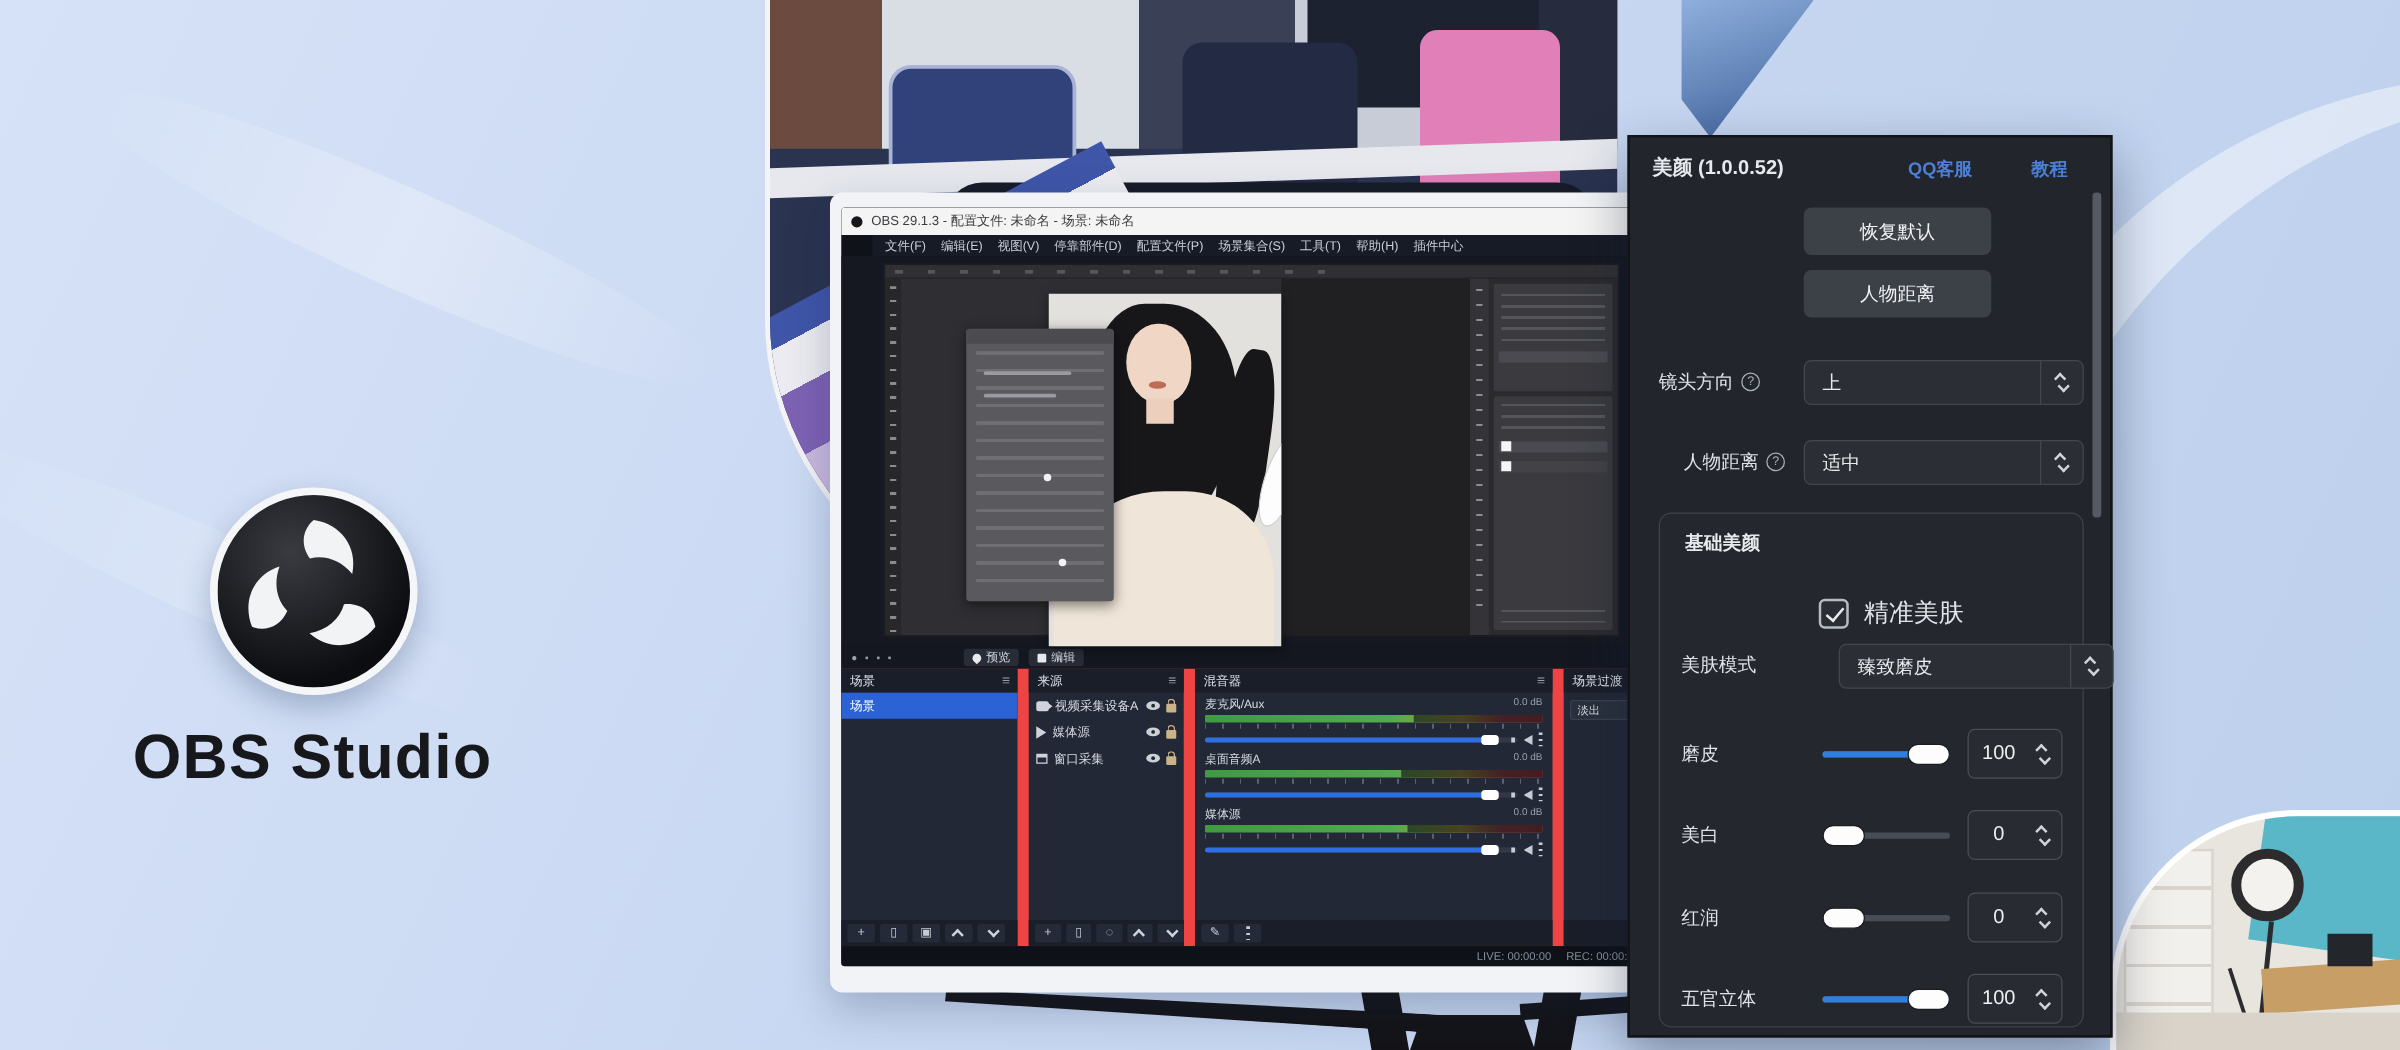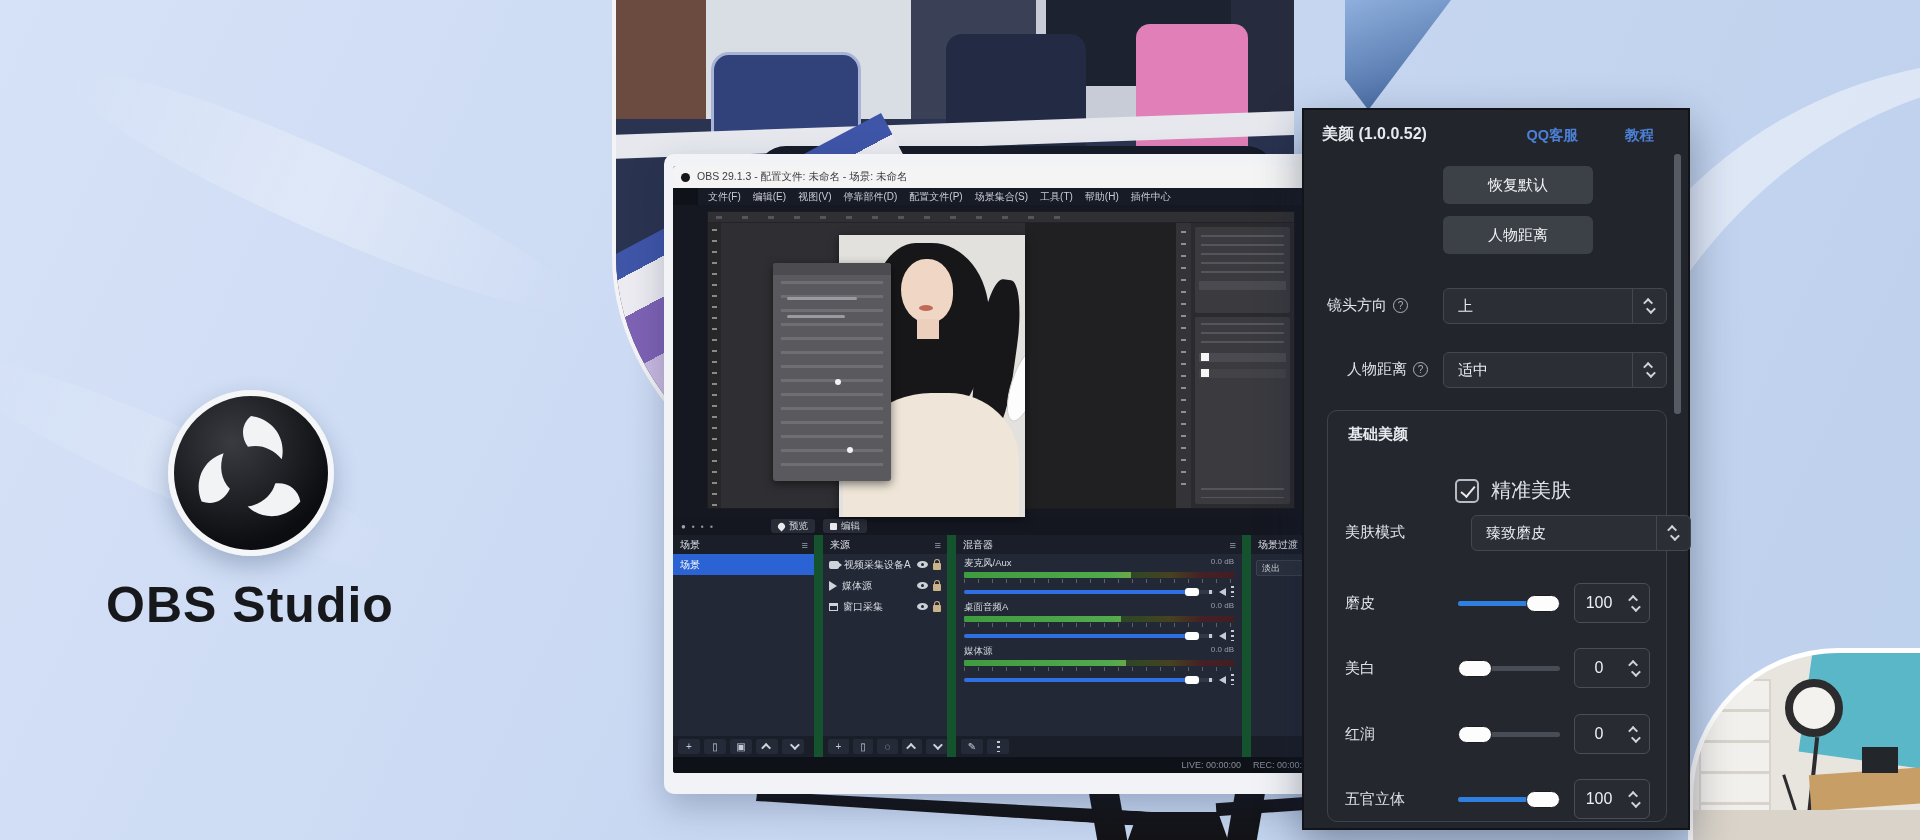--- a/index.html
+++ b/index.html
@@ -41,21 +41,21 @@
   #obs-titlebar .dot{width:9px;height:9px;border-radius:50%;background:#15151a;}
   #obs-titlebar span{font-size:10.5px;color:#3c3c40;white-space:nowrap;overflow:hidden;}
   #obs-menubar{height:17px;background:#171b25;display:flex;align-items:center;gap:12px;padding:0 10px;flex:0 0 auto;margin-left:25px;}
   #obs-menubar span{font-size:10px;color:#c8cdd6;white-space:nowrap;}
   #obs-preview{flex:1 1 auto;background:#151820;position:relative;}
   #obs-btnrow{height:18px;background:#141720;display:flex;align-items:center;gap:8px;padding:0 8px;flex:0 0 auto;}
   .mini-glyphs{font-size:8px;color:#9aa3b2;letter-spacing:2px;}
   .pv-btn{height:14px;background:#272c37;border-radius:3px;display:flex;align-items:center;gap:4px;
     padding:0 7px;font-size:9.5px;color:#d5d9e0;}
   .pv-btn .pin{width:7px;height:7px;border-radius:50% 50% 50% 0;background:#e8eaee;transform:rotate(-45deg);}
-  #obs-docks{height:222px;background:#14532d;display:flex;gap:9px;flex:0 0 auto;}
+  #obs-docks{height:222px;background:#ef4444;display:flex;gap:9px;flex:0 0 auto;}
   .dock{display:flex;flex-direction:column;background:#232836;}
   .dock-h{height:19px;background:#1a1e29;display:flex;align-items:center;flex:0 0 auto;}
   .dock-h .t{font-size:10px;color:#dde1e8;padding-left:7px;flex:1;white-space:nowrap;overflow:hidden;}
   .dock-h .menu-ic{font-size:11px;color:#97a0ae;padding-right:6px;}
   .dock-b{flex:1;position:relative;overflow:hidden;}
   .dock-f{height:21px;background:#1a1e29;display:flex;align-items:center;gap:4px;padding-left:5px;flex:0 0 auto;}
   .tb-btn{width:22px;height:15px;background:#242a38;border-radius:2px;display:flex;align-items:center;justify-content:center;color:#c6ccd6;font-size:10px;line-height:1;}
   .scene-row{height:21px;background:#2b63d4;color:#fff;font-size:10px;display:flex;align-items:center;padding-left:7px;}
   .src-row{height:21px;display:flex;align-items:center;gap:5px;padding:0 6px;}
   .src-row .lbl{font-size:10px;color:#d6dae1;flex:1;white-space:nowrap;overflow:hidden;}

